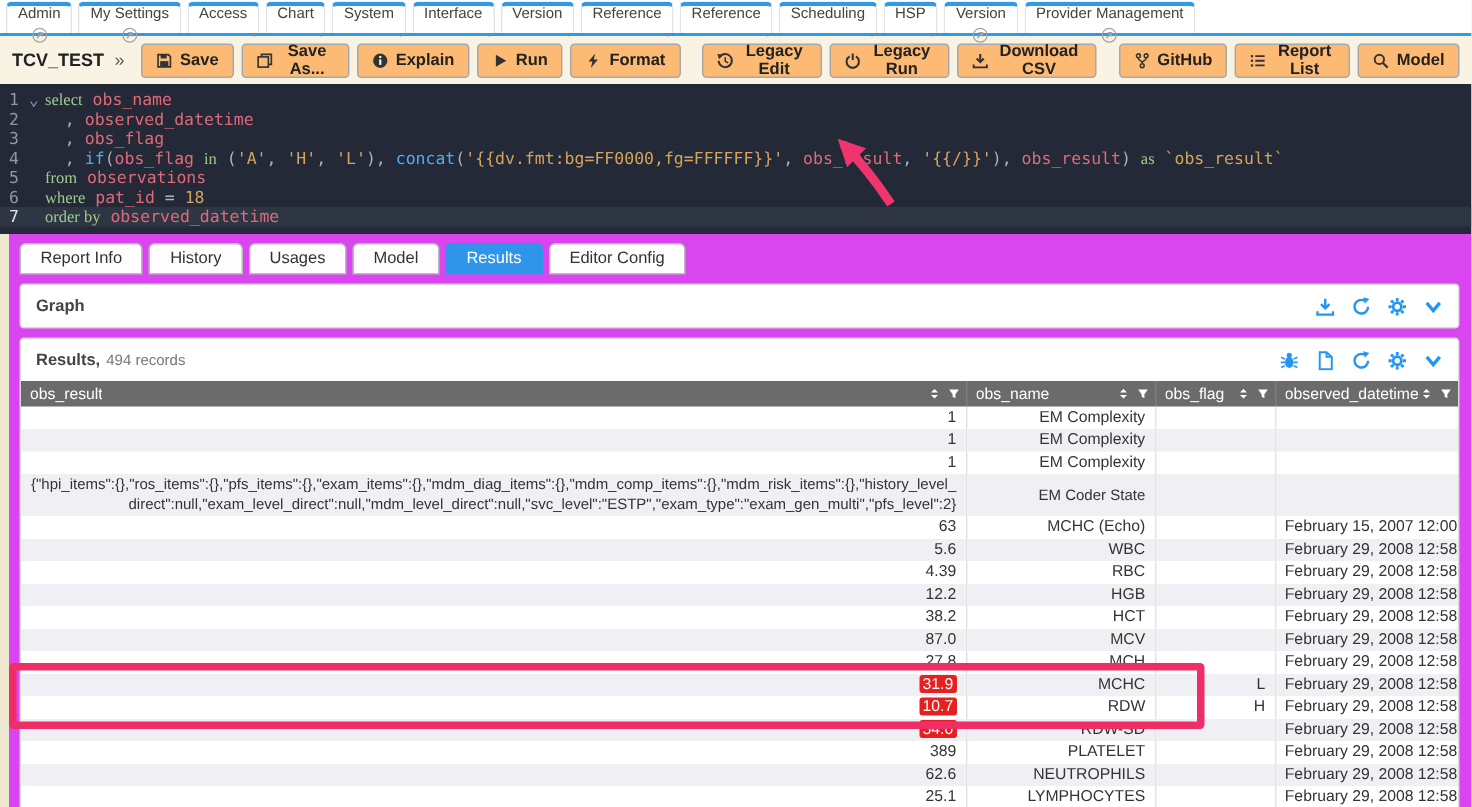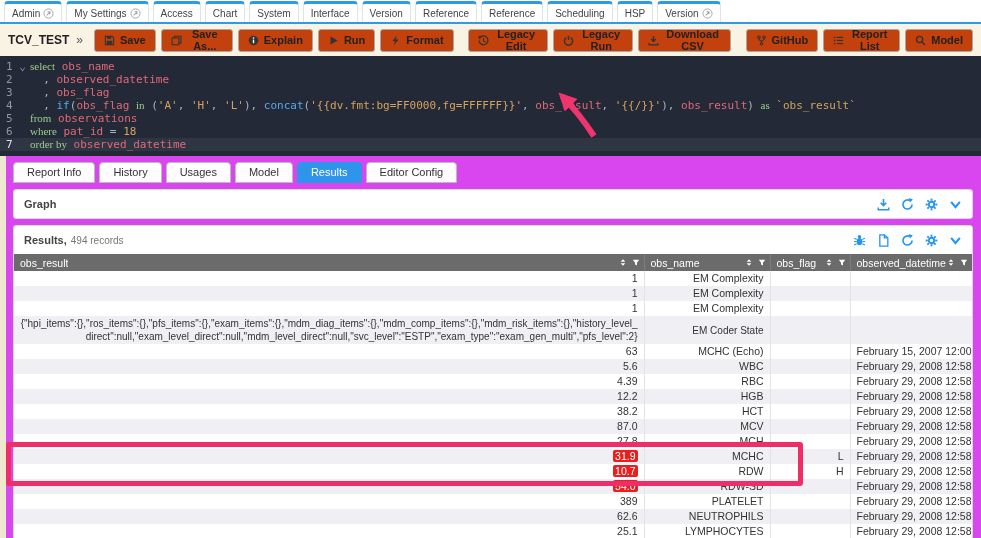--- a/index.html
+++ b/index.html
@@ -6,31 +6,31 @@
   html,body { width: 981px; height: 538px; overflow: hidden; }
   body { font-family: "Liberation Sans", sans-serif; background: #efe8d1; }
   .page { position: relative; width: 981px; height: 538px; }
 
   
   .nav-bar { height: 24px; background:#fff; border-bottom:2px solid #2e9be6;
              display:flex; align-items:flex-end; padding:0 0 0 4px; white-space:nowrap; }
   .nav-tab { display:inline-flex; align-items:center; gap:3px; position:relative;
              background:#fff; border:1px solid #e3e3e3; border-bottom:none; border-top:3px solid #2e9be6;
              border-radius:4px 4px 0 0; height:21px; padding:0 7px; margin-right:4px;
-             font-size:10px; color:#444; cursor:pointer; }
+             font-size:10px; color:#444; cursor:pointer;flex-direction:column; }
   .nav-tab .popup-ic { color:#a3a3a3; width:11px; height:11px; display:inline-block; }
   .nav-tab .popup-ic svg { width:11px; height:11px; display:block; }
   .menu-mark { position:absolute; right:1px; bottom:-3px; font-size:9px; color:#888; }
 
   
   .toolbar { height:32px; background:#f8f3e2; display:flex; align-items:center; padding:0 8px; gap:5px; }
   .report-name { font-size:12px; font-weight:bold; color:#222; margin-right:2px; }
   .more-sym { font-size:12px; color:#555; margin-right:6px; cursor:pointer; }
   .tb-btn { display:inline-flex; align-items:center; gap:5px; height:23px; padding:0 9px;
-            background:#c2410c; border:1px solid #a8a8a8; border-radius:3px; font-size:11px;
+            background:#fdba74; border:1px solid #a8a8a8; border-radius:3px; font-size:11px;
             font-weight:600; color:#222; cursor:pointer; }
   .tb-btn .icon, .tb-btn .icon svg { width:11px; height:11px; display:block; color:#333; }
   .tb-sep { width:6px; }
 
   
   .editor { position:relative; height:100px; background:#232936; font-family:"DejaVu Sans Mono", monospace;
             font-size:11px; line-height:13px; padding-top:4px; overflow:hidden; }
   .ed-line { display:flex; height:13px; white-space:pre; }
   .ed-line.active { background:#2e3644; }
   .ln { width:30px; flex:0 0 30px; color:#8f97a3; padding-left:6px; }
@@ -140,20 +140,29 @@
       </div>
       <div class="nav-tab">
         <span>Version</span>
         <span class="icon popup-ic">
           <svg viewBox="0 0 12 12">
             <circle cx="6" cy="6" r="5" fill="none" stroke="currentColor" stroke-width="1"></circle>
             <path d="M4 8l3.6-3.6M4.9 4.2h2.7v2.7" fill="none" stroke="currentColor" stroke-width="1.1"></path>
           </svg>
         </span>
       </div>
+      <div class="nav-tab">
+        <span>Provider Management</span>
+        <span class="icon popup-ic">
+          <svg viewBox="0 0 12 12">
+            <circle cx="6" cy="6" r="5" fill="none" stroke="currentColor" stroke-width="1"></circle>
+            <path d="M4 8l3.6-3.6M4.9 4.2h2.7v2.7" fill="none" stroke="currentColor" stroke-width="1.1"></path>
+          </svg>
+        </span>
+      </div>
     </div>
 
   <div class="toolbar">
     <span class="report-name">TCV_TEST</span>
     <span class="more-sym">»</span>
     <span id="toolbar-buttons" style="display:flex;align-items:center;gap:5px;">
         <button class="tb-btn">
           <span class="icon">
             <svg viewBox="0 0 12 12">
               <path d="M1.5 1.5h7.5l1.5 1.5v7.5h-9z" fill="none" stroke="currentColor" stroke-width="1.2"></path>

